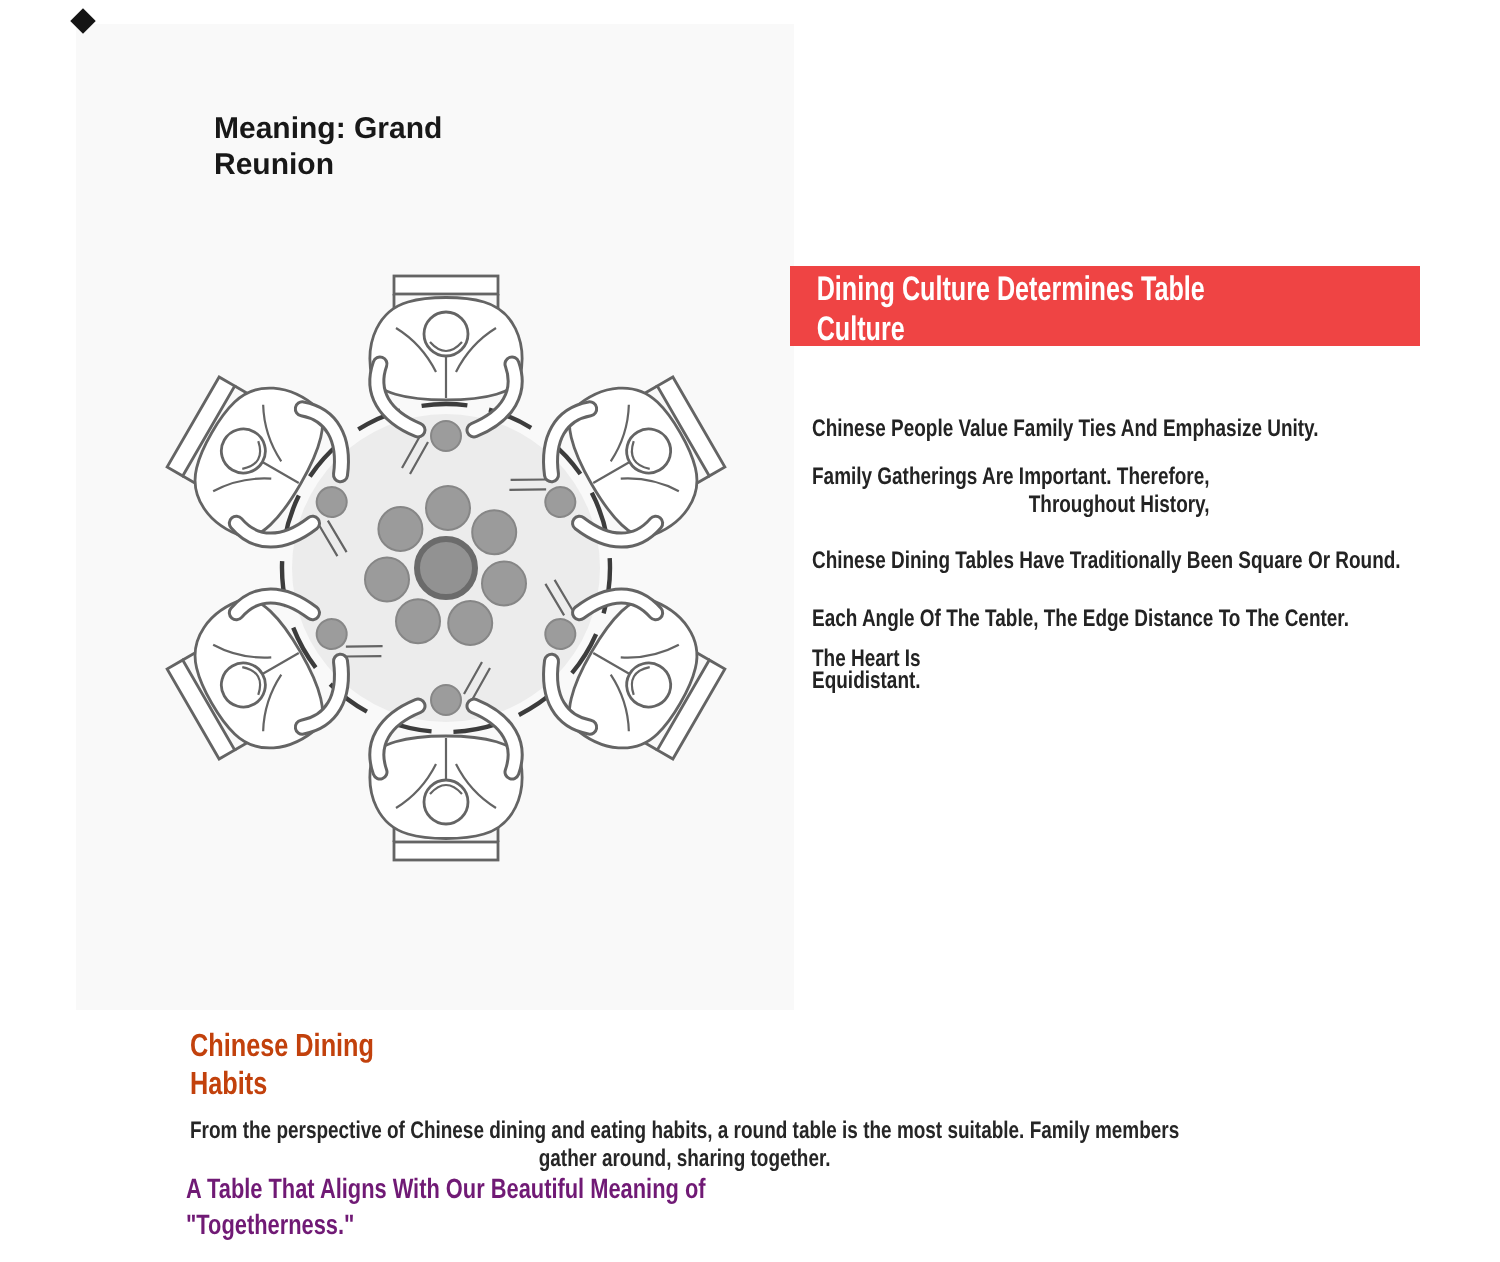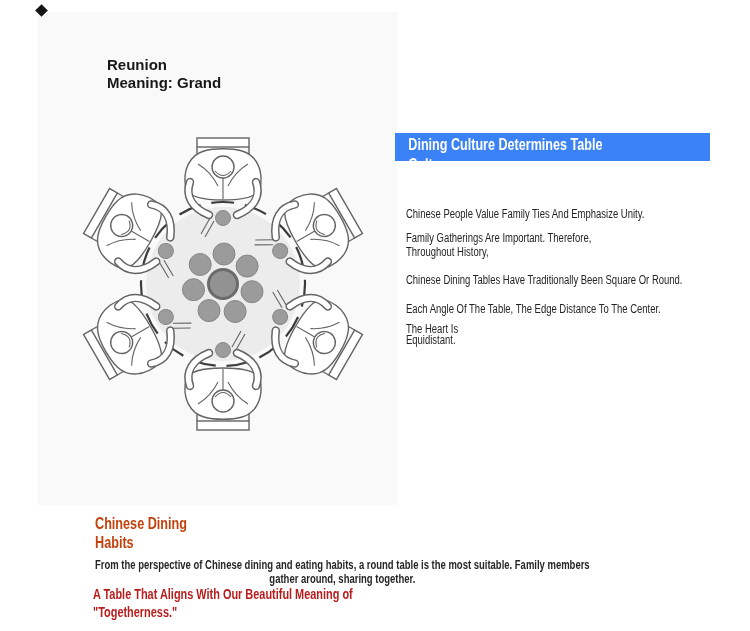--- a/index.html
+++ b/index.html
@@ -29,62 +29,62 @@
   .ln{stroke:#646464;stroke-width:1.4;fill:none;}
   .thin{stroke-width:1.1;}
   .wfill{fill:#ffffff;}
   .arm-o{stroke:#646464;stroke-width:8.5;fill:none;stroke-linecap:round;}
   .arm-i{stroke:#ffffff;stroke-width:5.5;fill:none;stroke-linecap:round;}
   .plate{fill:#9c9c9c;stroke:#878787;stroke-width:1;}
   .dish{fill:#9b9b9b;stroke:#868686;stroke-width:1;}
   .dish-center{fill:#929292;stroke:#6b6b6b;stroke-width:3;}
 
   .banner{
-    left:395px;top:133px;width:315px;height:28px;
-    background:#3b82f6;color:#ffffff;
+    left:395px;top:133px;width:315px;height:40px;
+    background:#ef4444;color:#ffffff;
   }
   .banner-inner{
     padding:2px 0 0 18px;
     font-size:17px;font-weight:700;line-height:20px;
     transform:scaleX(0.74);transform-origin:0 0;white-space:nowrap;
   }
   .rp{
     left:406px;color:#232323;
-    font-size:12px;font-weight:400;line-height:13px;
+    font-size:12px;font-weight:700;line-height:13px;text-align:right;
   }
   .rp .cond{transform:scaleX(0.79);transform-origin:0 0;white-space:nowrap;}
   .rp2{line-height:13.5px;}
   .rp5{line-height:10.5px;}
 
   .bottom-heading{
     left:95px;top:514px;color:#c2410c;
     font-size:16px;font-weight:700;line-height:19px;
   }
   .bottom-heading .cond{transform:scaleX(0.79);transform-origin:0 0;white-space:nowrap;}
   .bottom-para{
     left:95px;top:559px;color:#262626;
     font-size:12px;font-weight:700;line-height:13.5px;text-align:center;
   }
   .bottom-para .cond{transform:scaleX(0.79);transform-origin:0 0;white-space:nowrap;}
   .tagline{
-    left:93px;top:585px;color:#b91c1c;
+    left:93px;top:585px;color:#701a75;
     font-size:14px;font-weight:700;line-height:18px;
   }
   .tagline .cond{transform:scaleX(0.78);transform-origin:0 0;white-space:nowrap;}
 </style>
 </head>
 <body>
 
 <div class="abs panel"></div>
 
 <div class="abs diamond"></div>
 
 <div class="abs left-heading">
+  <div>Meaning: Grand</div>
   <div>Reunion</div>
-  <div>Meaning: Grand</div>
 </div>
 
 <svg class="abs illus" viewBox="0 0 336 336">
   <defs>
     <g id="person">
       <path class="ln" d="M-26,-137 V-120 M26,-137 V-120"></path>
       <rect class="ln wfill" x="-26" y="-146" width="52" height="9"></rect>
       <path class="ln wfill" d="M-37,-95 C-41,-114 -33,-129 -19,-133 C-9,-136 9,-136 19,-133 C33,-129 41,-114 37,-95 C34,-88 21,-84 0,-84 C-21,-84 -34,-88 -37,-95 Z"></path>
       <path class="ln thin" d="M-25,-120 Q-12,-112 -5,-98 M25,-120 Q12,-112 5,-98 M0,-106 V-85"></path>
       <circle class="ln wfill" cx="0" cy="-117" r="11"></circle>

